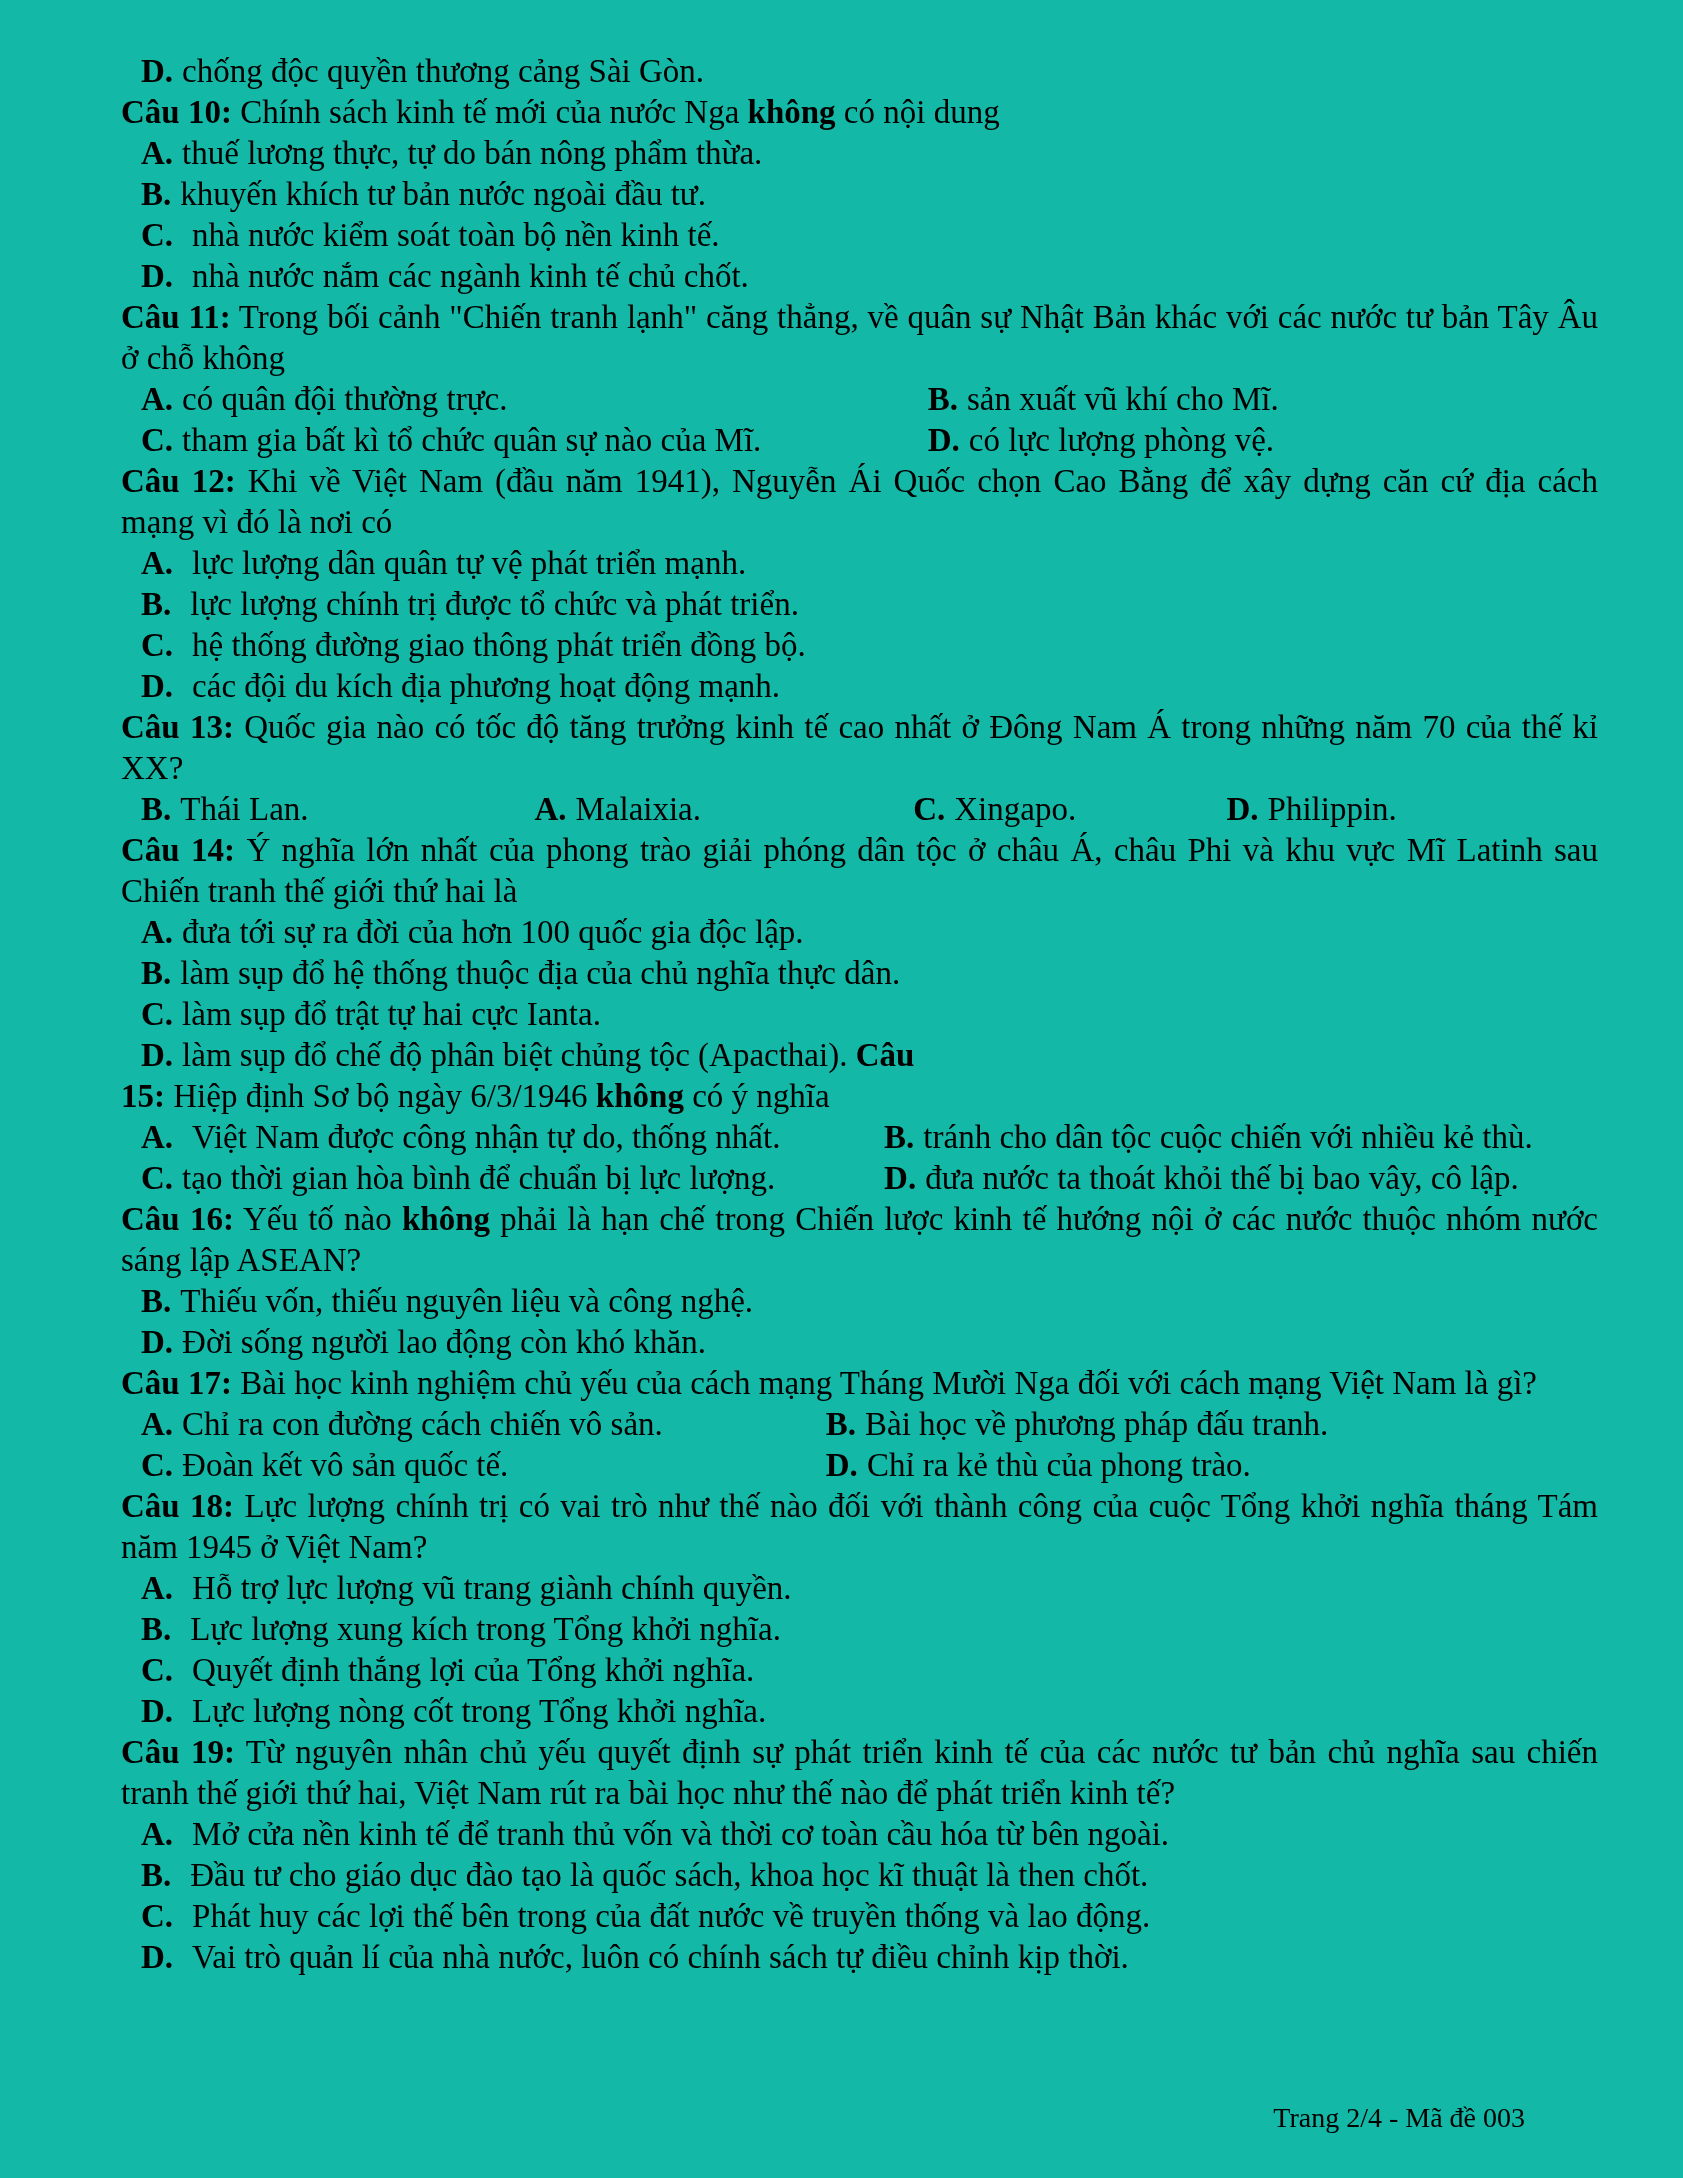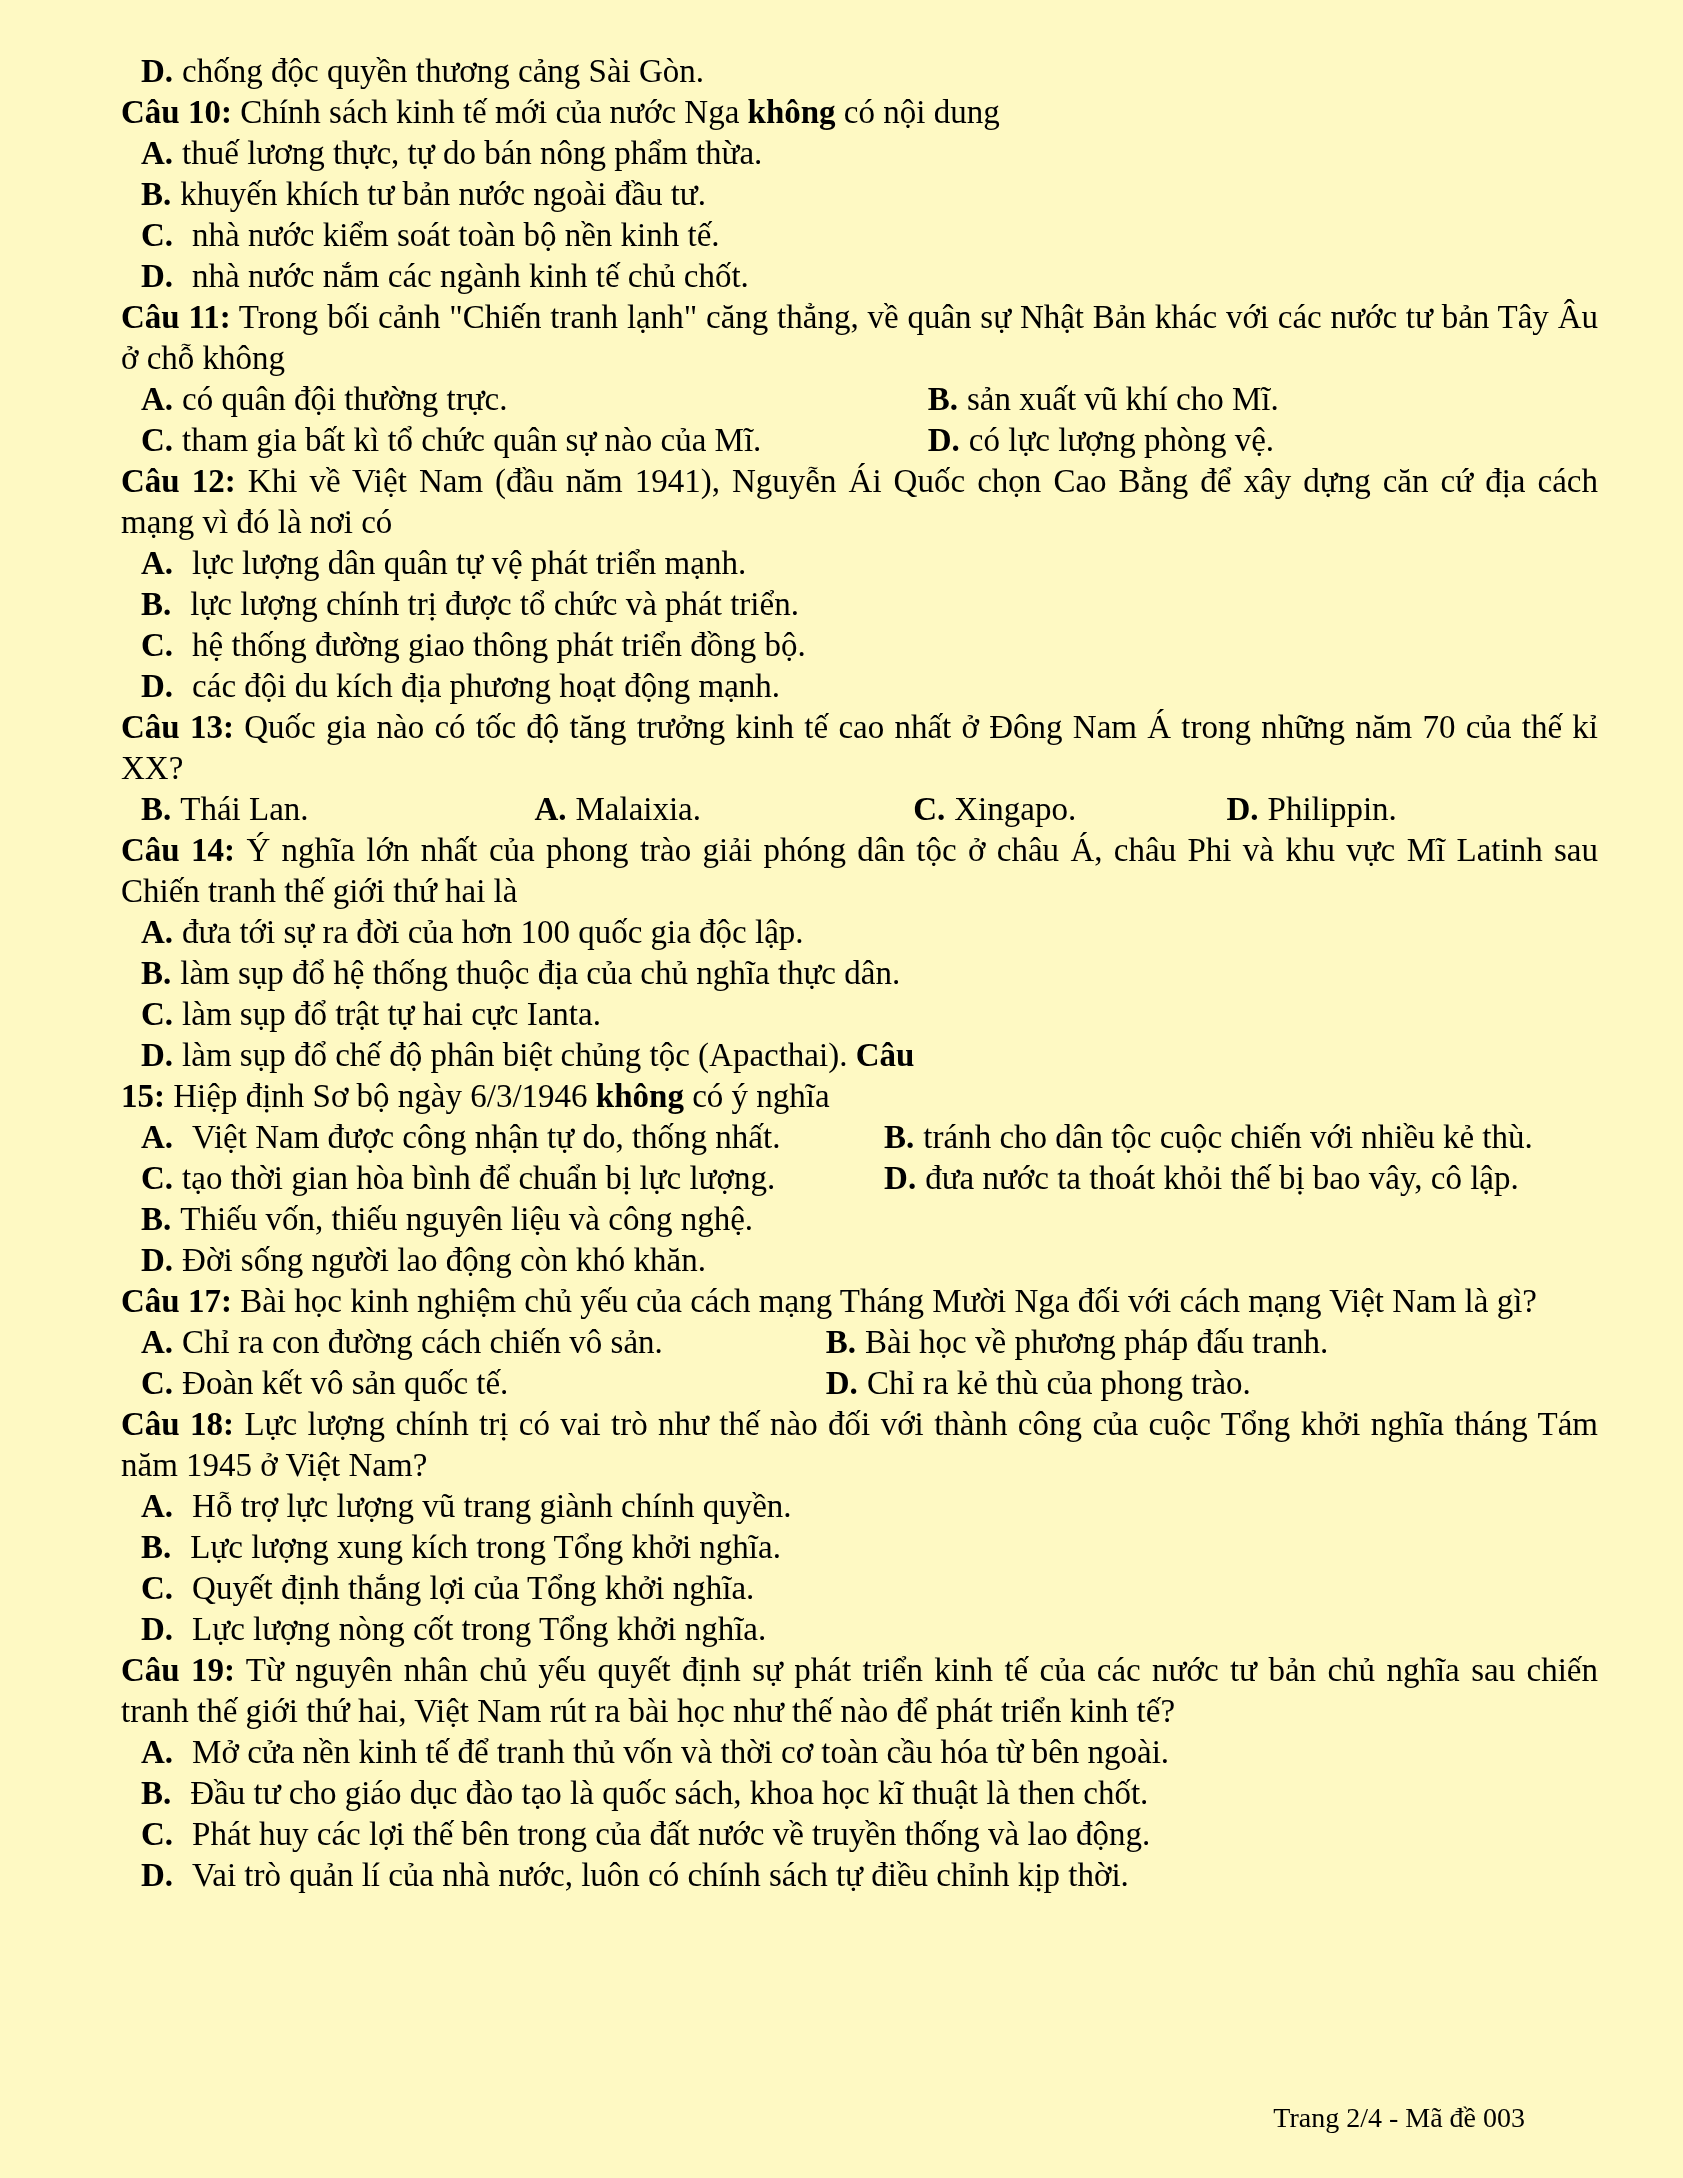--- a/index.html
+++ b/index.html
@@ -1,21 +1,21 @@
 <!DOCTYPE html>
 <html><head>
 <meta charset="utf-8">
 <style>
   * { box-sizing: border-box; }
   html, body { margin: 0; padding: 0; background: #ffffff; }
   .page {
     position: relative;
     width: 1683px;
     height: 2178px;
-    background: #fef9c3;
+    background: #14b8a6;
     color: #000000;
     padding: 51px 85px 0 121px;
     font-family: "Liberation Serif", "DejaVu Serif", serif;
     font-size: 33px;
     line-height: 41px;
     overflow: hidden;
   }
   .q-header { text-align: justify; }
   .q-header b, .letter { font-weight: bold; }
   .opt-row { padding-left: 20px; }
@@ -83,20 +83,21 @@
       <section>
         <div class="q-header"><b>15:</b><span> Hiệp định Sơ bộ ngày 6/3/1946 </span><b>không</b><span> có ý nghĩa</span></div>
         <div class="opt-grid grid2b">
           <span class="option"><b class="letter g2">A.</b><span>Việt Nam được công nhận tự do, thống nhất.</span></span>
           <span class="option"><b class="letter g1">B.</b><span>tránh cho dân tộc cuộc chiến với nhiều kẻ thù.</span></span>
           <span class="option"><b class="letter g1">C.</b><span>tạo thời gian hòa bình để chuẩn bị lực lượng.</span></span>
           <span class="option"><b class="letter g1">D.</b><span>đưa nước ta thoát khỏi thế bị bao vây, cô lập.</span></span>
         </div>
       </section>
       <section>
+        <div class="q-header"><b>Câu 16:</b><span> Yếu tố nào </span><b>không</b><span> phải là hạn chế trong Chiến lược kinh tế hướng nội ở các nước thuộc nhóm nước sáng lập ASEAN?</span></div>
         <div class="opt-row"><span class="option"><b class="letter g1">B.</b><span>Thiếu vốn, thiếu nguyên liệu và công nghệ.</span></span></div>
         <div class="opt-row"><span class="option"><b class="letter g1">D.</b><span>Đời sống người lao động còn khó khăn.</span></span></div>
       </section>
       <section>
         <div class="q-header"><b>Câu 17:</b><span> Bài học kinh nghiệm chủ yếu của cách mạng Tháng Mười Nga đối với cách mạng Việt Nam là gì?</span></div>
         <div class="opt-grid grid2c">
           <span class="option"><b class="letter g1">A.</b><span>Chỉ ra con đường cách chiến vô sản.</span></span>
           <span class="option"><b class="letter g1">B.</b><span>Bài học về phương pháp đấu tranh.</span></span>
           <span class="option"><b class="letter g1">C.</b><span>Đoàn kết vô sản quốc tế.</span></span>
           <span class="option"><b class="letter g1">D.</b><span>Chỉ ra kẻ thù của phong trào.</span></span>

